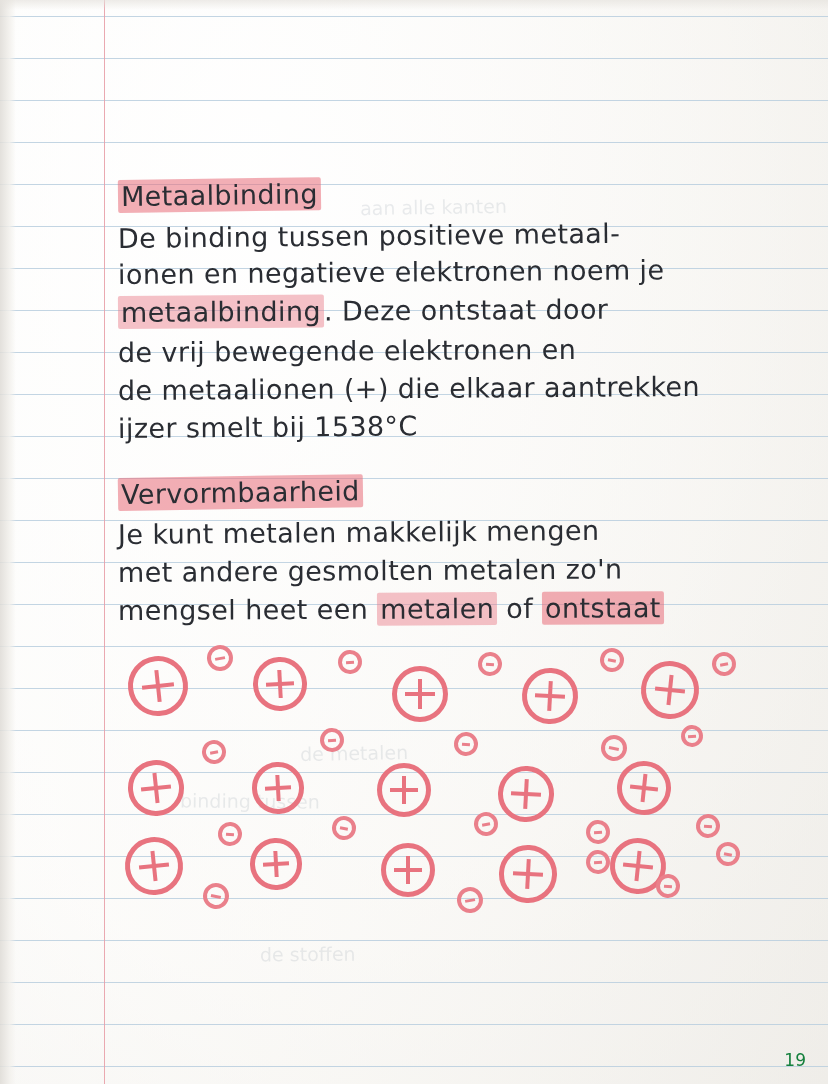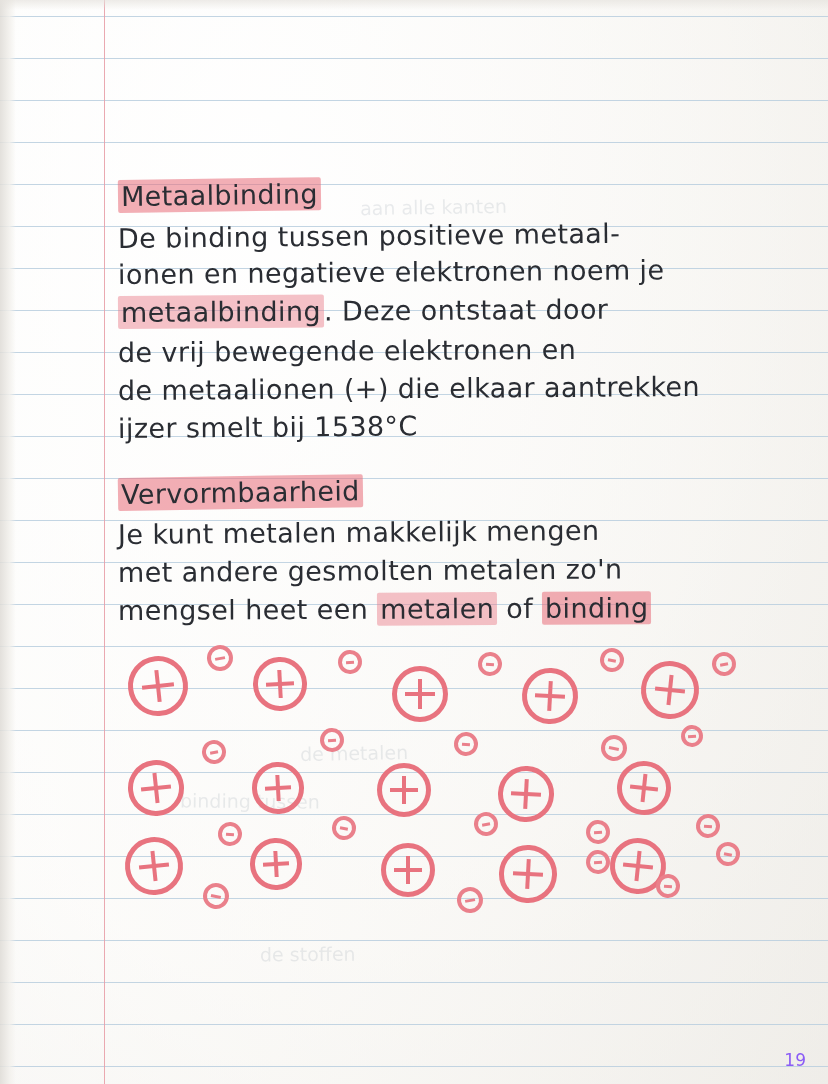--- a/index.html
+++ b/index.html
@@ -126,21 +126,21 @@
     height: 3px;
     margin-top: -1.5px;
     background: #ea808b;
   }
   #page-number {
     position: absolute;
     right: 22px;
     bottom: 14px;
     font-family: "DejaVu Sans", sans-serif;
     font-size: 17px;
-    color: #8b5cf6;
+    color: #15803d;
   }
   
   .ghost {
     position: absolute;
     font-family: "DejaVu Sans", sans-serif;
     font-size: 19px;
     color: #8e9aa6;
     opacity: 0.18;
     white-space: nowrap;
   }
@@ -210,21 +210,21 @@
 
   <div class="hand hw-line" style="left:118px; top:478px; transform: rotate(-0.9deg);">
     <span class="hl hl-strong">Vervormbaarheid</span>
   </div>
 
   <div class="hand hw-line" style="left:118px; top:518px; transform: rotate(-0.5deg);">Je kunt metalen makkelijk mengen</div>
 
   <div class="hand hw-line" style="left:118px; top:556px; transform: rotate(-0.4deg);">met andere gesmolten metalen zo'n</div>
 
   <div class="hand hw-line" style="left:118px; top:594px; transform: rotate(-0.3deg);">
-    <span>mengsel heet een </span><span class="hl">metalen</span><span> of </span><span class="hl hl-strong">binding</span>
+    <span>mengsel heet een </span><span class="hl">metalen</span><span> of </span><span class="hl hl-strong">ontstaat</span>
   </div>
 
   <div id="diagram">
       <div class="ion" style="left: 8px; top: 8px; width: 60px; height: 60px; transform: rotate(-6deg);"></div>
       <div class="ion" style="left: 133px; top: 9px; width: 54px; height: 54px; transform: rotate(-3deg);"></div>
       <div class="ion" style="left: 272px; top: 18px; width: 56px; height: 56px; transform: rotate(0deg);"></div>
       <div class="ion" style="left: 402px; top: 20px; width: 56px; height: 56px; transform: rotate(3deg);"></div>
       <div class="ion" style="left: 521px; top: 13px; width: 58px; height: 58px; transform: rotate(6deg);"></div>
       <div class="ion" style="left: 8px; top: 112px; width: 56px; height: 56px; transform: rotate(-6deg);"></div>
       <div class="ion" style="left: 132px; top: 114px; width: 52px; height: 52px; transform: rotate(-3deg);"></div>

